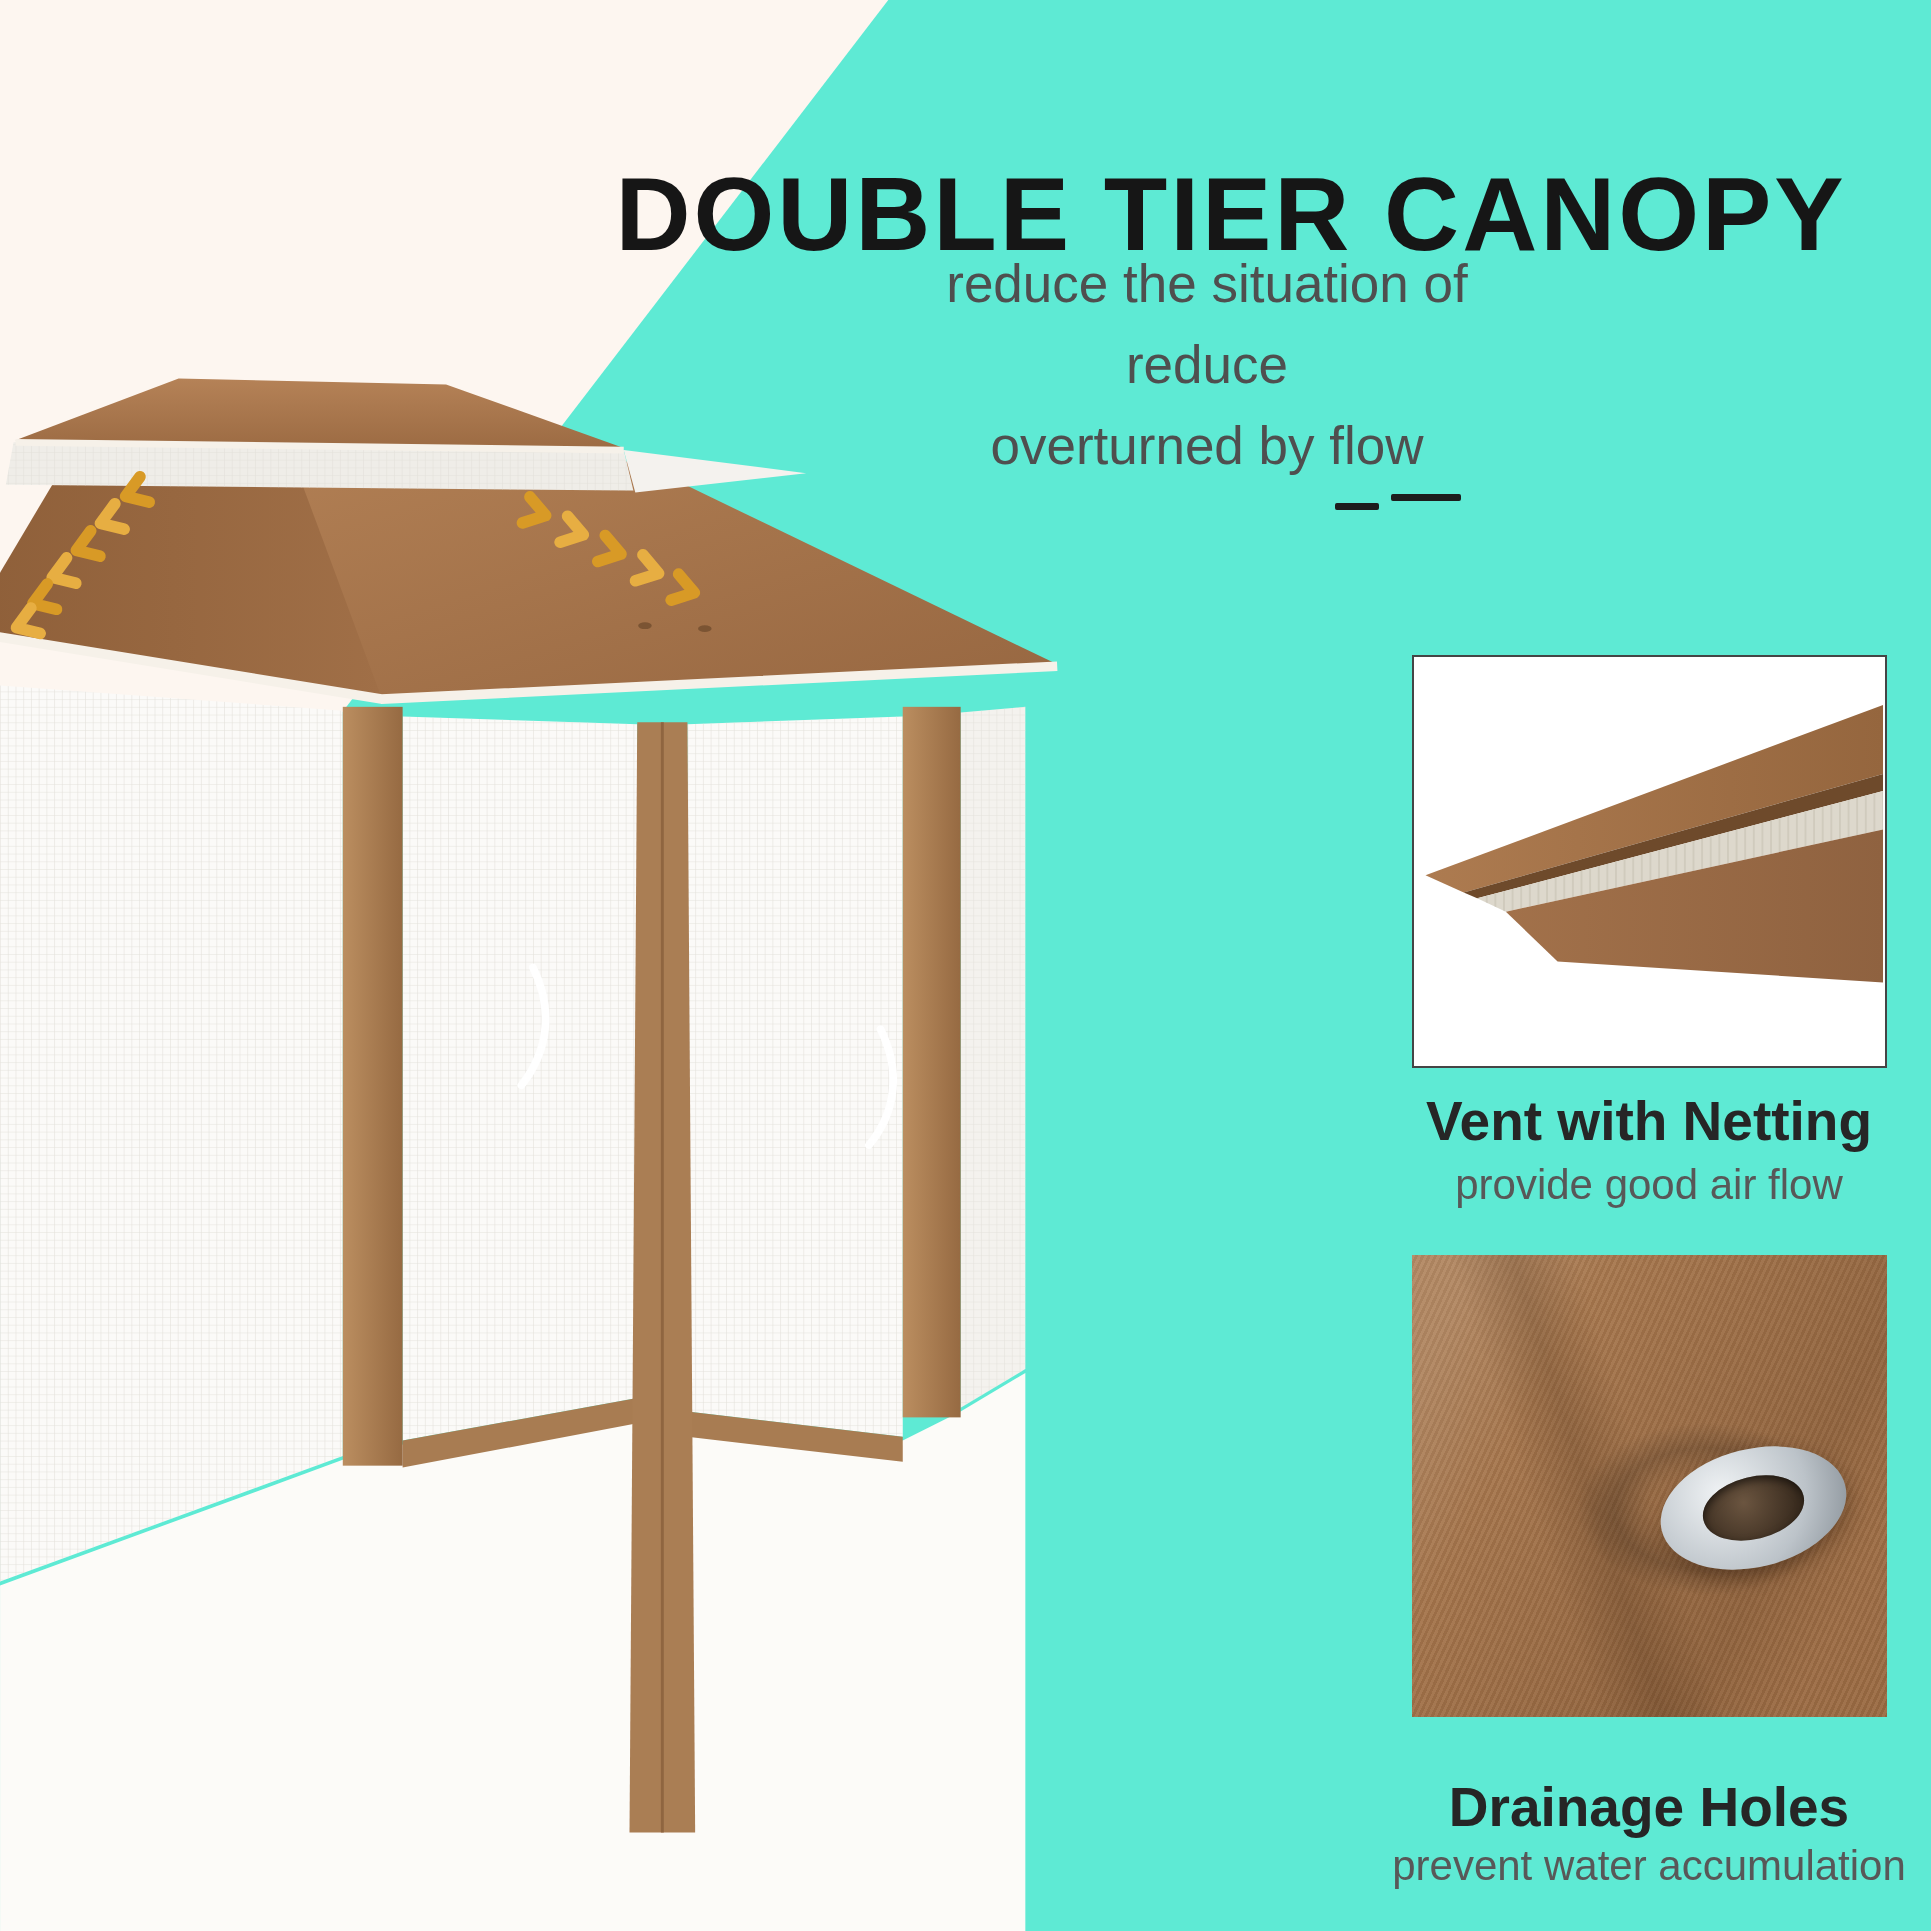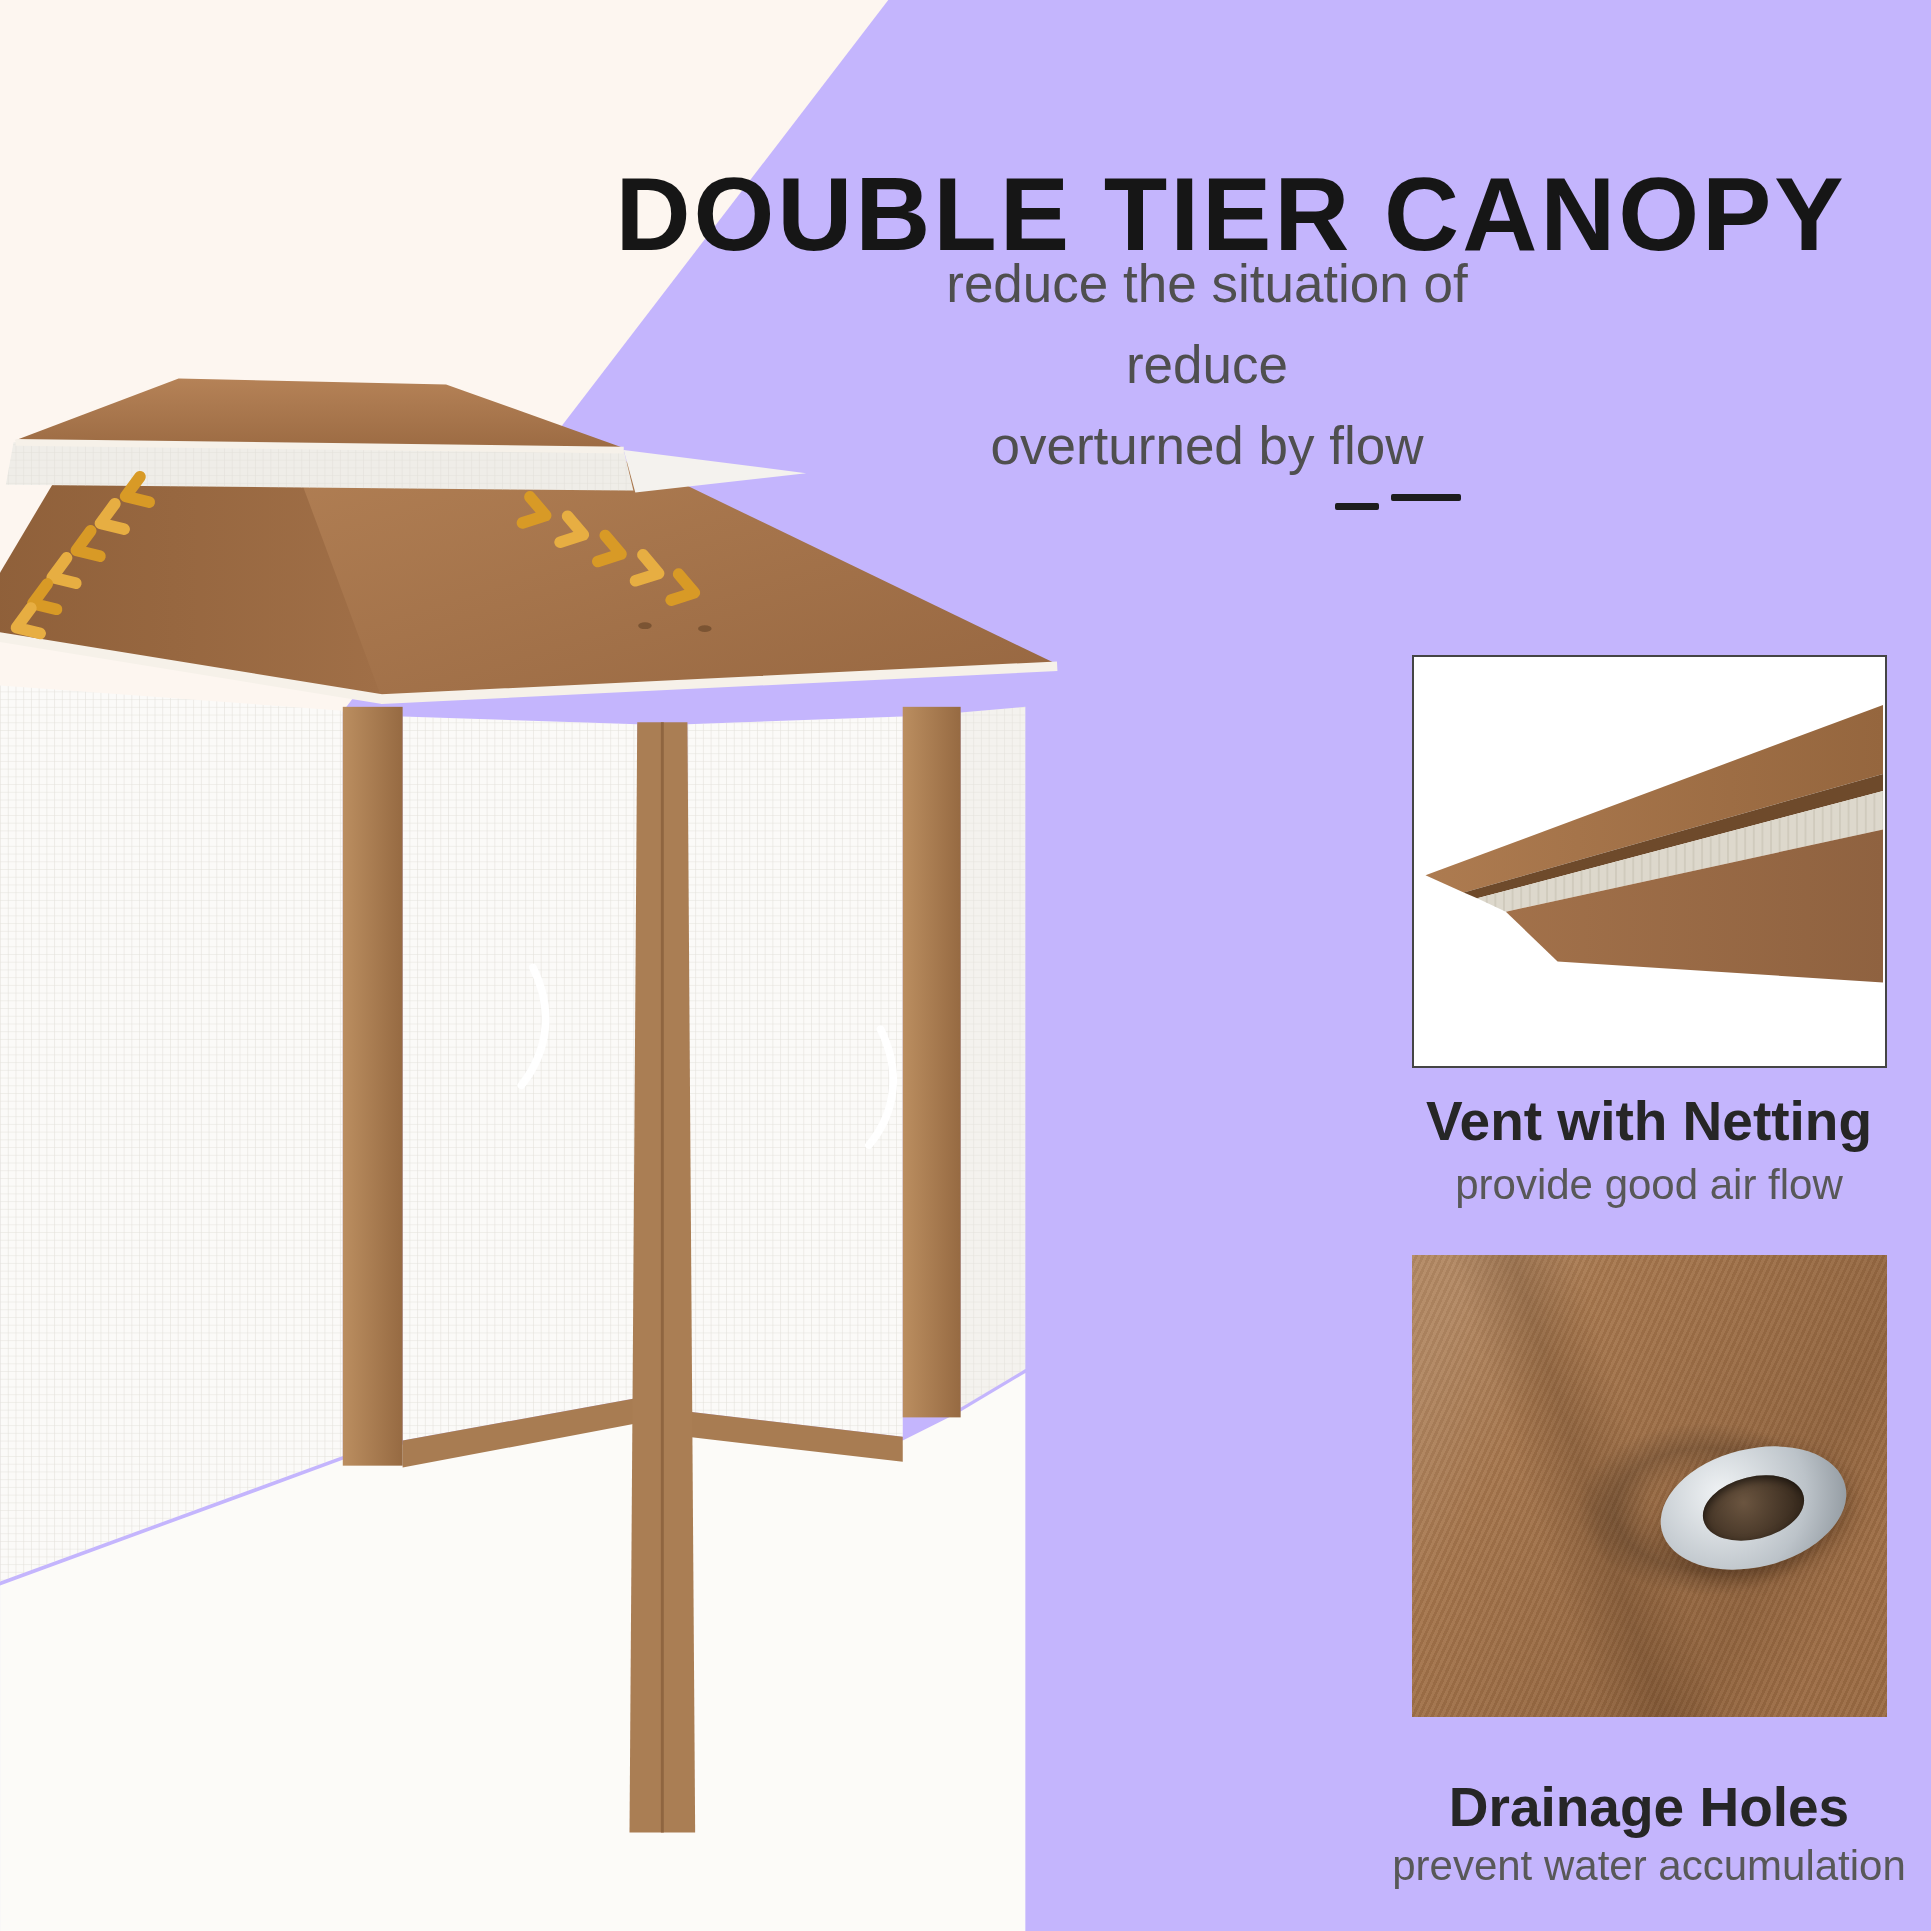--- a/index.html
+++ b/index.html
@@ -1,19 +1,19 @@
 <!DOCTYPE html>
 <html><head>
 <meta charset="utf-8">
 <style>
   html,body{margin:0;padding:0;}
   .page{
     position:relative;
     width:1931px;height:1931px;
-    background:#c4b5fd;
+    background:#5eead4;
     overflow:hidden;
     font-family:"Liberation Sans", sans-serif;
   }
   .bg-sheen{
     position:absolute;inset:0;
     background:#fdf6f0;
     clip-path:polygon(0 0, 46% 0, 0 60%);
   }
   .title{
     position:absolute;left:560px;top:85px;width:1342px;

